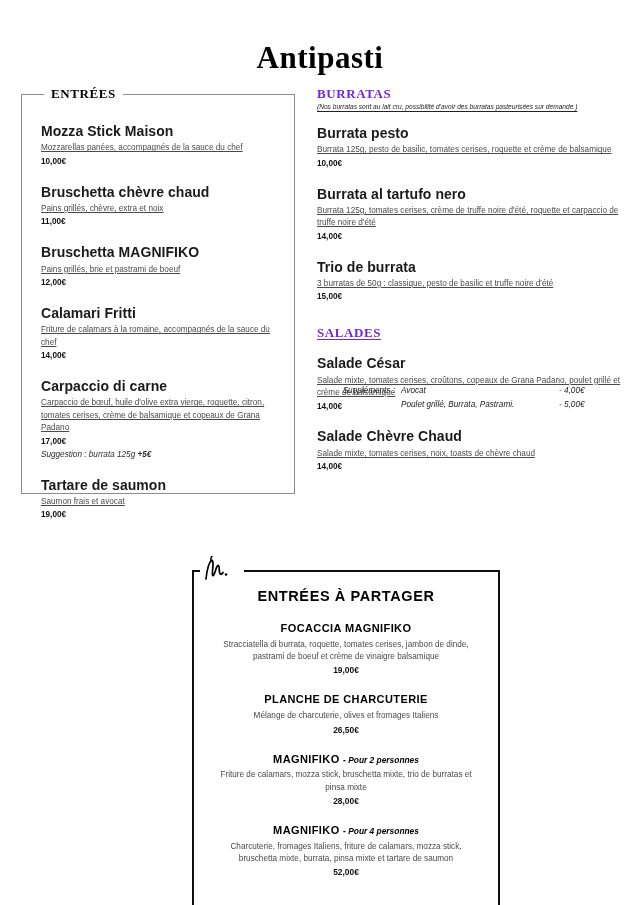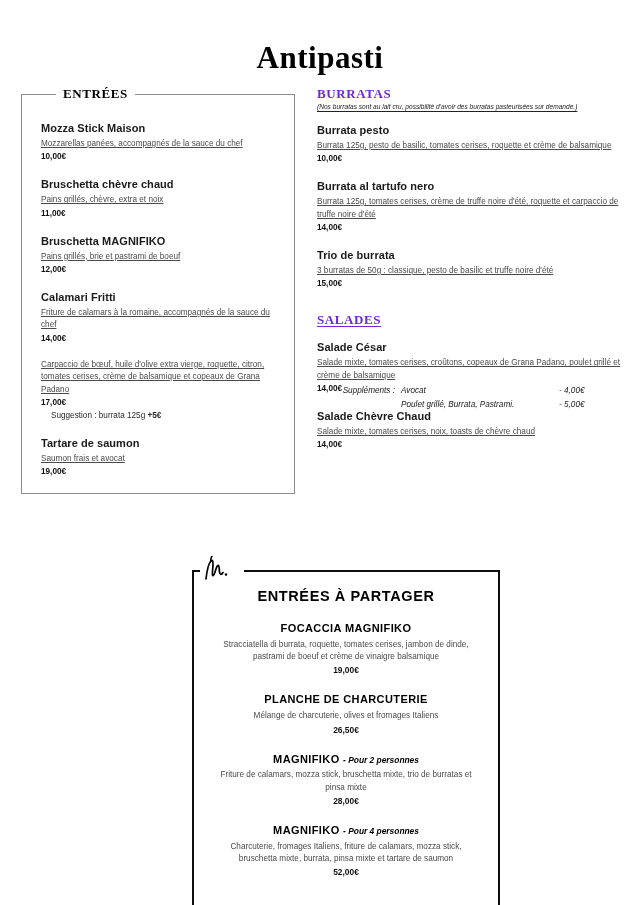--- a/index.html
+++ b/index.html
@@ -46,21 +46,21 @@
     top: 8px;
     width: 274px;
     height: 400px;
     box-sizing: border-box;
     border: 1px solid #8d8d8d;
     padding: 0;
   }
   .entrees-legend-wrap {
     position: absolute;
     top: -9px;
-    left: 34px;
+    left: 22px;
     background: #ffffff;
     padding: 0 7px;
   }
   .entrees-legend {
     font-family: "Liberation Serif", serif;
     font-weight: bold;
     font-size: 13px;
     letter-spacing: 0.6px;
     color: #000;
     white-space: nowrap;
@@ -97,21 +97,21 @@
     text-underline-offset: 1.5px;
     color: #222;
     margin: 1px 0 0 0;
     line-height: 1.2;
   }
 
   
   .item { margin-top: 14px; }
   .item:first-child { margin-top: 0; }
   .item-name {
-    font-size: 11px;
+    font-size: 14px;
     font-weight: bold;
     color: #1a1a1a;
     line-height: 1.45;
     margin: 0;
     letter-spacing: 0.05px;
   }
   .item-desc {
     font-size: 8.2px;
     color: #4a4a4a;
     line-height: 1.52;
@@ -120,22 +120,23 @@
   }
   .item-price {
     font-size: 8.2px;
     font-weight: bold;
     color: #111;
     margin: 1px 0 0 0;
     line-height: 1.45;
   }
   .item-sugg {
     font-size: 8.2px;
+    font-style: italic;
     color: #2a2a2a;
-    margin: 1px 0 0 10px;
+    margin: 1px 0 0 0;
     line-height: 1.45;
   }
   .item-sugg b { font-weight: bold; }
 
   .right-group { margin-top: 12px; }
   .right-group .item:first-child { margin-top: 11px; }
   .salades-block { margin-top: 22px; }
 
   
   .supplements {
@@ -257,20 +258,21 @@
         <p class="item-price">12,00€</p>
       </div>
 
       <div class="item">
         <p class="item-name">Calamari Fritti</p>
         <p class="item-desc">Friture de calamars à la romaine, accompagnés de la sauce du chef</p>
         <p class="item-price">14,00€</p>
       </div>
 
       <div class="item">
+        <p class="item-name">Carpaccio di carne</p>
         <p class="item-desc">Carpaccio de bœuf, huile d'olive extra vierge, roquette, citron, tomates cerises, crème de balsamique et copeaux de Grana Padano</p>
         <p class="item-price">17,00€</p>
         <p class="item-sugg"><span>Suggestion : burrata 125g </span><b>+5€</b></p>
       </div>
 
       <div class="item">
         <p class="item-name">Tartare de saumon</p>
         <p class="item-desc">Saumon frais et avocat</p>
         <p class="item-price">19,00€</p>
       </div>

